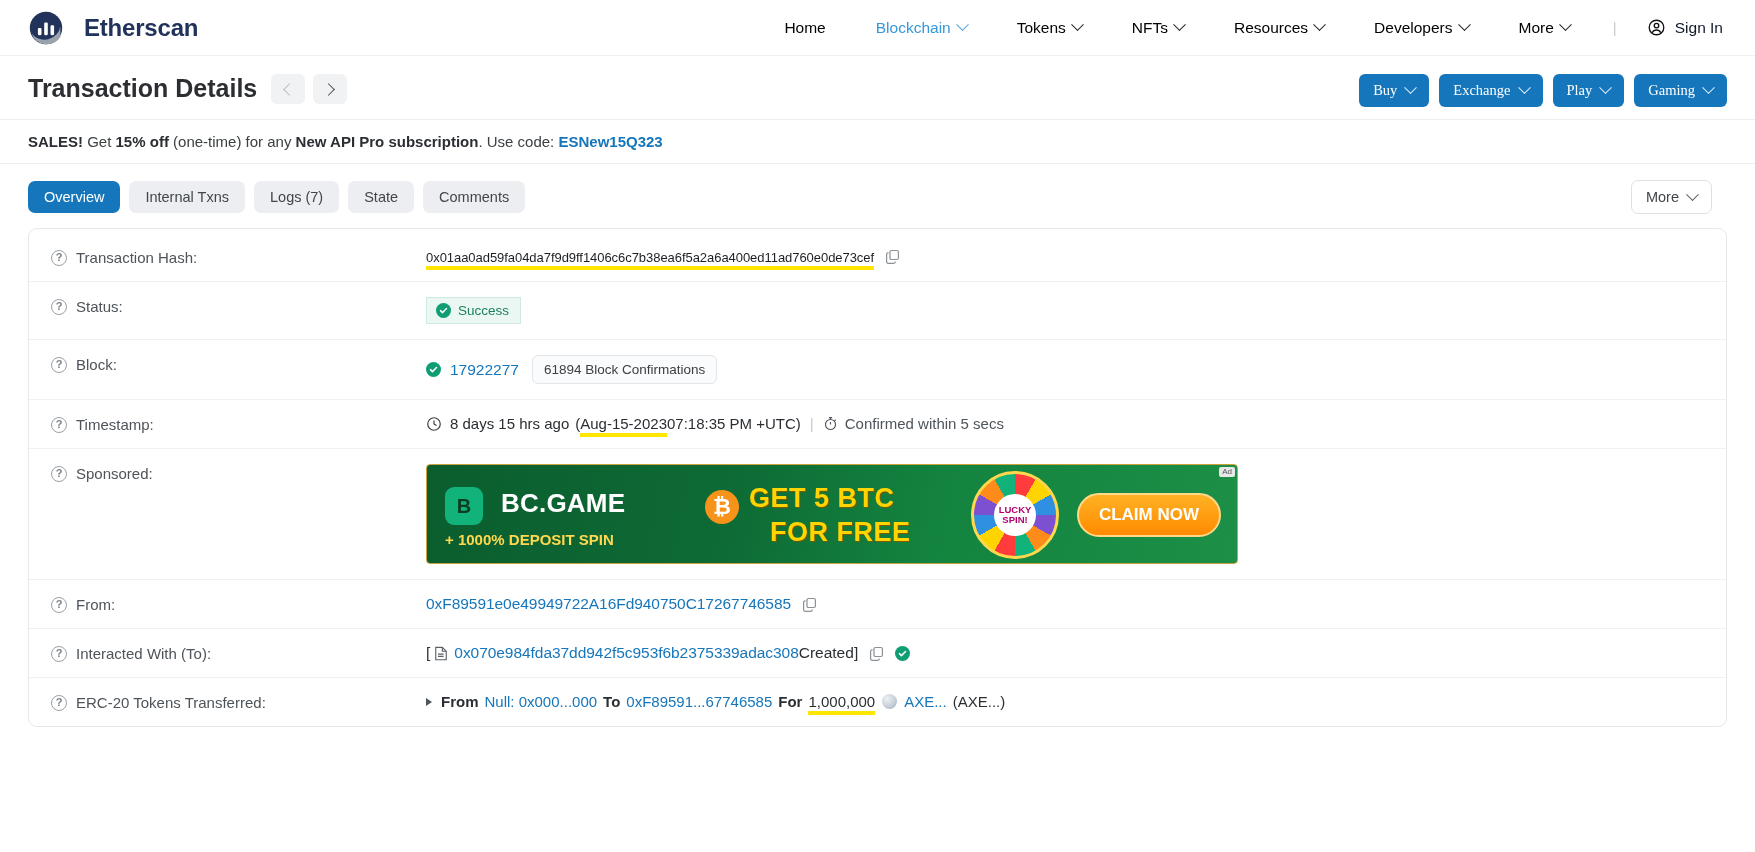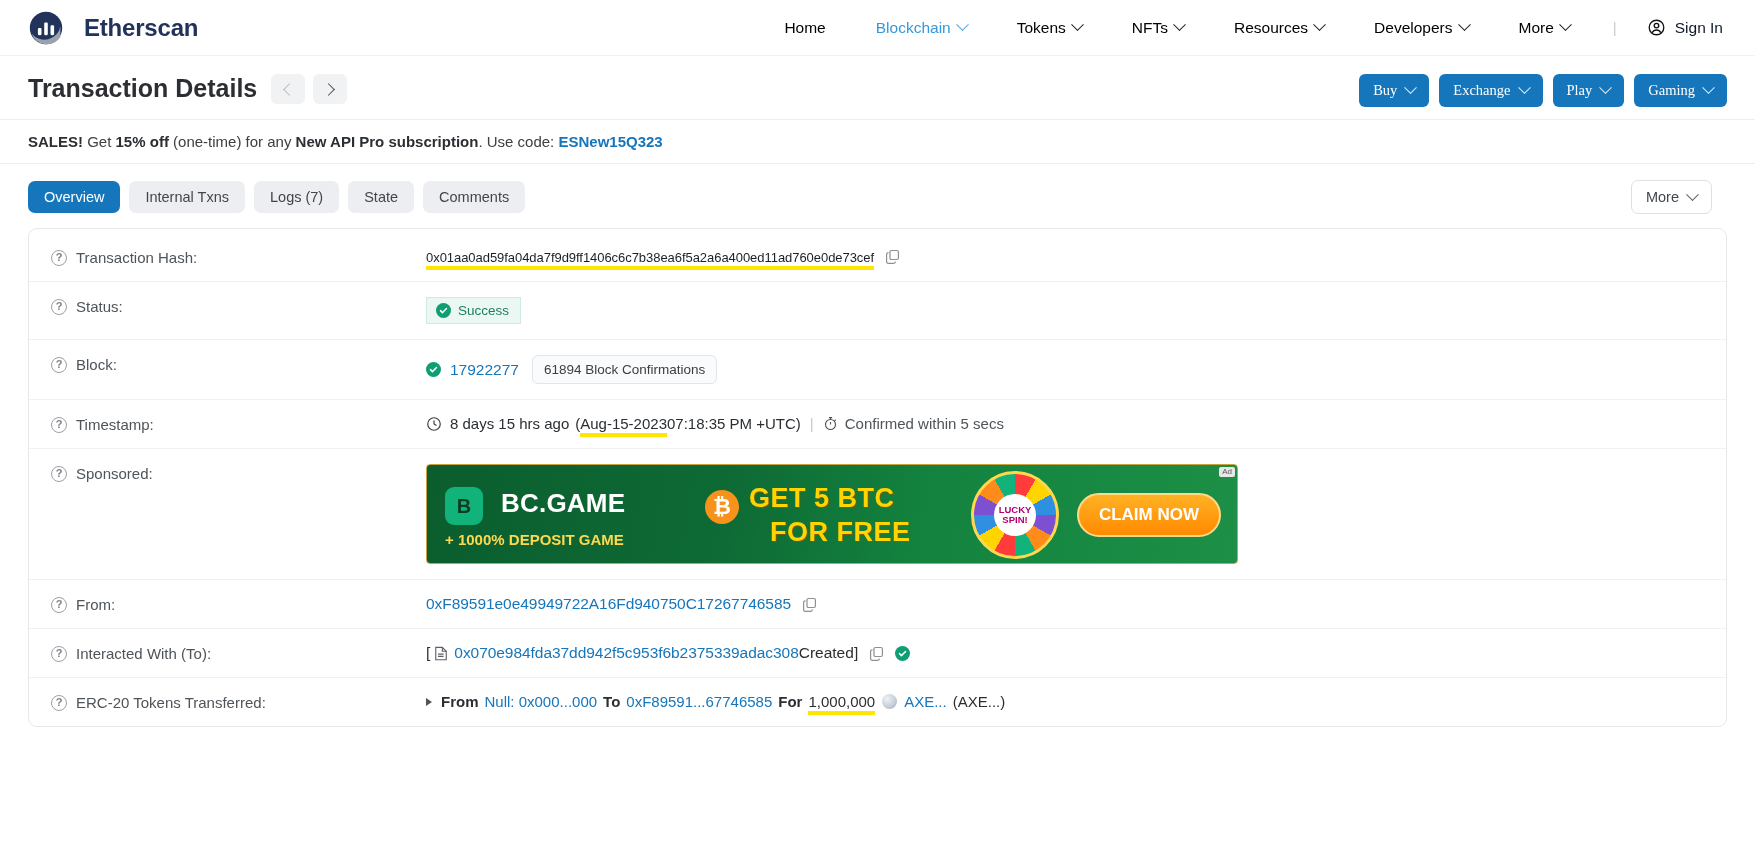--- a/index.html
+++ b/index.html
@@ -555,21 +555,21 @@
 
   <div class="row">
     <div class="rlabel">
       <span class="qmark">?</span>
       <span>Sponsored:</span>
     </div>
     <div class="rval">
       <div class="sponsor">
         <div class="sp-logo-circle">B</div>
         <div class="sp-brand">BC.GAME</div>
-        <div class="sp-sub">+ 1000% DEPOSIT GAME</div>
+        <div class="sp-sub">+ 1000% DEPOSIT SPIN</div>
         <div class="sp-btc">₿</div>
         <div class="sp-head">GET 5 BTC</div>
         <div class="sp-head2">FOR FREE</div>
         <div class="sp-wheel">
           <div class="sp-wheel-hub">LUCKY SPIN!</div>
         </div>
         <div class="sp-cta">CLAIM NOW</div>
         <div class="sp-ad">Ad</div>
       </div>
     </div>

